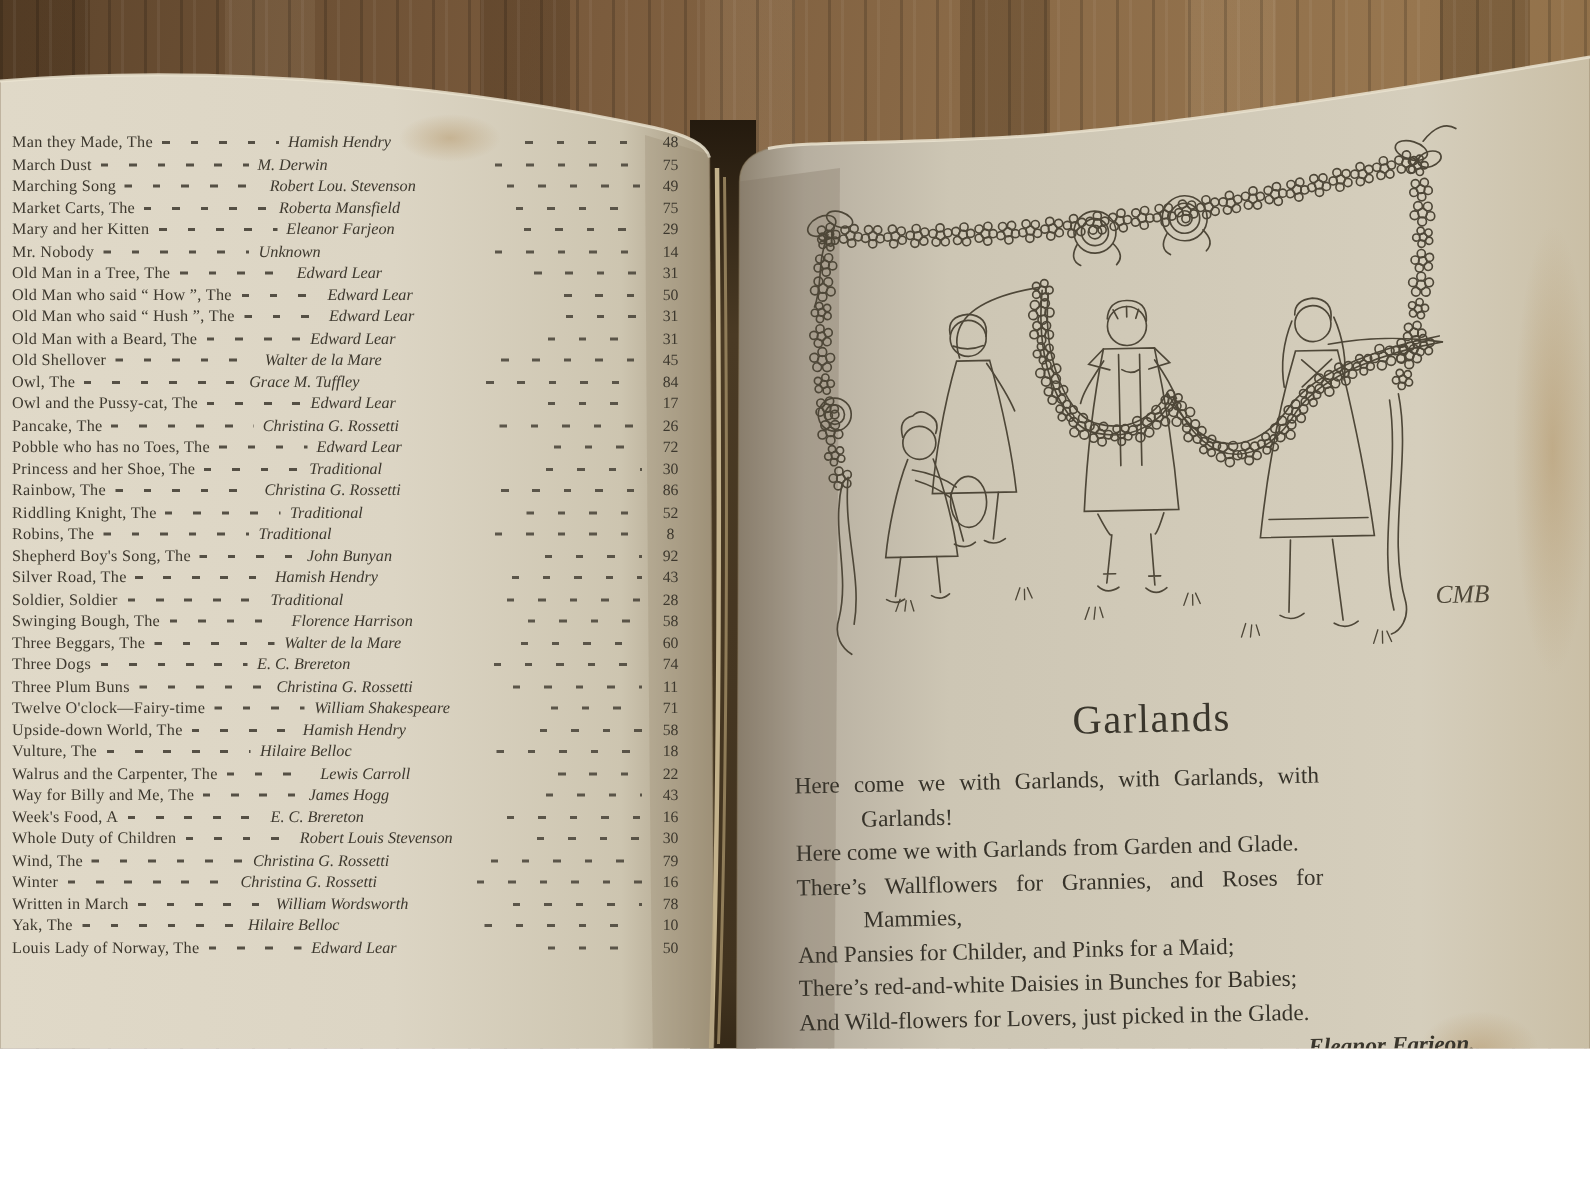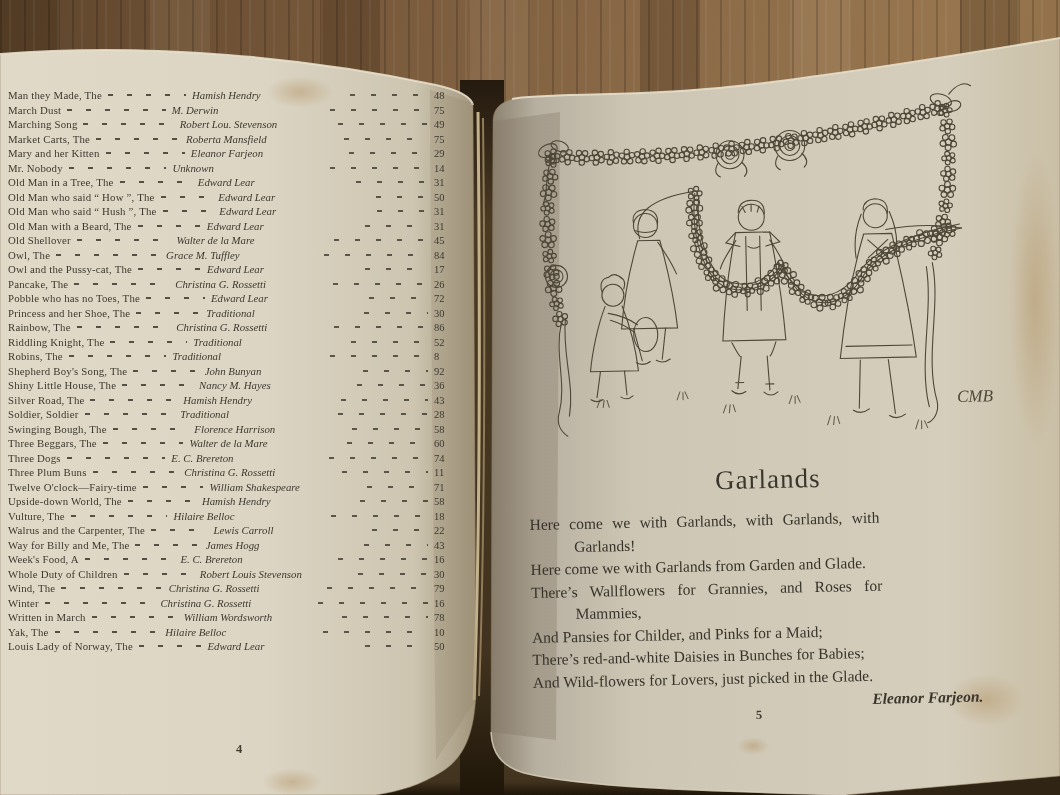--- a/index.html
+++ b/index.html
@@ -1,38 +1,38 @@
 <!DOCTYPE html>
 <html><head>
 <meta charset="utf-8">
 <style>
   html,body{margin:0;padding:0;}
   .scene{
-    position:relative; width:1060px; height:795px; overflow:hidden;
+    position:relative; width:1060px; height:699px; overflow:hidden;
     font-family:"Liberation Serif", serif;
     background:
       repeating-linear-gradient(90deg, rgba(0,0,0,.16) 0 2px, rgba(0,0,0,0) 2px 9px, rgba(255,255,255,.05) 9px 11px, rgba(0,0,0,0) 11px 24px),
       repeating-linear-gradient(90deg, rgba(40,24,8,.22) 0 60px, rgba(0,0,0,0) 60px 150px, rgba(255,235,200,.07) 150px 210px, rgba(0,0,0,0) 210px 320px),
       linear-gradient(100deg, #5e452c 0%, #78593b 30%, #8a6a47 55%, #97764f 80%, #8d6d46 100%);
   }
   .backdrop{position:absolute; left:0; top:0; width:1060px; height:795px;}
 
   
   .index{
     position:absolute; left:8px; top:88px; width:452px;
     color:#3d382e; font-size:10.8px; line-height:14.5px;
   }
   .idx-row{display:flex; align-items:baseline; height:14.5px; white-space:nowrap;}
   .idx-row .t{flex:0 0 auto; letter-spacing:.2px;}
   .idx-row .lead{flex:1 1 auto; align-self:center; height:2px; margin:0 6px;
     background:repeating-linear-gradient(90deg, rgba(61,56,46,.85) 0 5px, rgba(0,0,0,0) 5px 19px);}
   .idx-row .a{flex:0 0 152px; font-style:italic;}
   .idx-row .lead2{flex:1 1 auto; align-self:center; height:2px; margin:0 6px;
     background:repeating-linear-gradient(90deg, rgba(61,56,46,.8) 0 5px, rgba(0,0,0,0) 5px 21px);}
-  .idx-row .n{flex:0 0 26px; text-align:left; font-size:10.5px;}
+  .idx-row .n{flex:0 0 26px; text-align:center; font-size:10.5px;}
   .folio{position:absolute; color:#433d32; font-size:12.5px; font-weight:bold;}
   .folio.left{left:236px; top:742px;}
   .folio.right{left:756px; top:708px; transform:rotate(-1.2deg);}
 
   
   .right-content{position:absolute; left:520px; top:60px; width:490px; transform:rotate(-1.2deg); transform-origin:50% 0;}
   .illustration{display:block; margin:0 0 4px 0;}
   .poem{color:#37332a; width:478px;}
   .poem-title{font-size:27px; text-align:center; letter-spacing:1px; margin:2px 0 14px 0; color:#3a362c;}
   .poem-line{font-size:15.5px; line-height:22.5px;}
@@ -232,27 +232,20 @@
         <span class="n">8</span>
       </div>
       <div class="idx-row">
         <span class="t">Shepherd Boy's Song, The</span>
         <span class="lead"></span>
         <span class="a">John Bunyan</span>
         <span class="lead lead2"></span>
         <span class="n">92</span>
       </div>
       <div class="idx-row">
-        <span class="t">Shiny Little House, The</span>
-        <span class="lead"></span>
-        <span class="a">Nancy M. Hayes</span>
-        <span class="lead lead2"></span>
-        <span class="n">36</span>
-      </div>
-      <div class="idx-row">
         <span class="t">Silver Road, The</span>
         <span class="lead"></span>
         <span class="a">Hamish Hendry</span>
         <span class="lead lead2"></span>
         <span class="n">43</span>
       </div>
       <div class="idx-row">
         <span class="t">Soldier, Soldier</span>
         <span class="lead"></span>
         <span class="a">Traditional</span>

